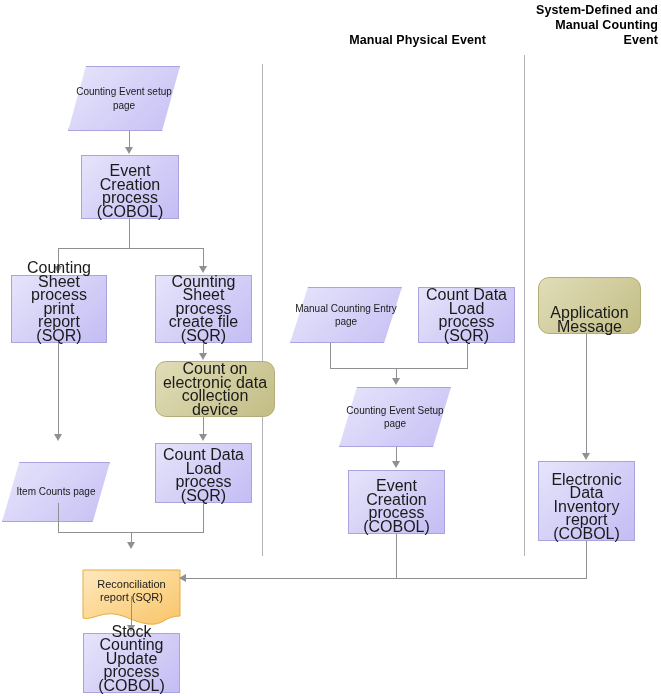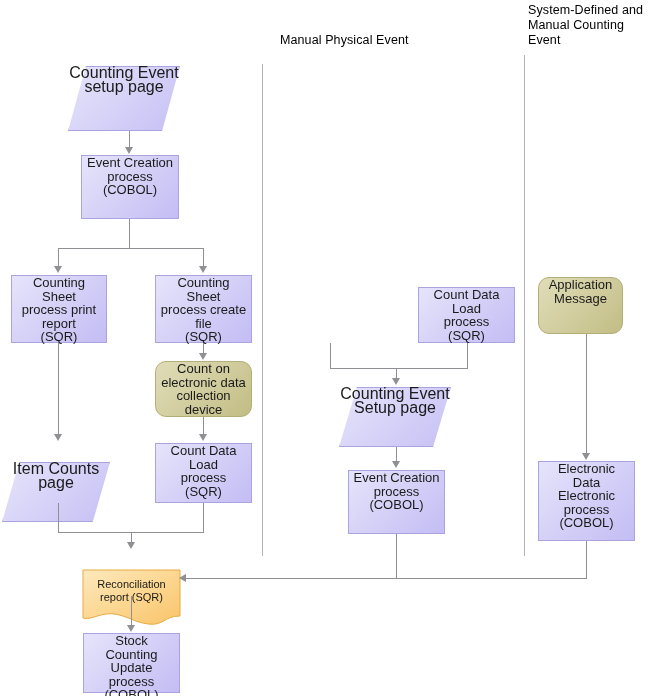--- a/index.html
+++ b/index.html
@@ -11,38 +11,38 @@
   #canvas {
     position: relative;
     width: 661px;
     height: 696px;
     background: #ffffff;
     overflow: hidden;
   }
   .col-title {
     position: absolute;
     font-size: 12.5px;
-    font-weight: normal;
+    font-weight: bold;
     color: #000000;
-    text-align: left;
+    text-align: right;
     line-height: 15px;
     letter-spacing: 0.1px;
   }
   .divider {
     position: absolute;
     width: 1px;
     background: #b4b4b8;
   }
   .node {
     position: absolute;
     display: flex;
-    align-items: flex-start;
+    align-items: flex-end;
     justify-content: center;
     text-align: center;
-    font-size: 13px;
+    font-size: 16px;
     line-height: 13.5px;
     color: #1a1a1a;
   }
   .node span { display: block; padding: 0 4px; }
 
   
   .proc {
     background: linear-gradient(135deg, #e6e4fb 0%, #d6d2f7 45%, #c3bdf4 100%);
     border: 1px solid #a9a3e0;
   }
@@ -56,22 +56,22 @@
   .para {
     background: linear-gradient(135deg, #e6e4fb 0%, #d8d4f8 45%, #c6c0f4 100%);
     border: 1px solid #a9a3e0;
     -webkit-clip-path: polygon(16% 0, 100% 0, 84% 100%, 0 100%);
     clip-path: polygon(16% 0, 100% 0, 84% 100%, 0 100%);
   }
   .para-wrap { position: absolute; }
   .para-wrap .para { position: absolute; inset: 0; }
   .para-wrap .ptext {
     position: absolute; inset: 0;
-    display: flex; align-items: flex-start; justify-content: center;
-    text-align: center; font-size: 16px; line-height: 13.5px; color: #1a1a1a;
+    display: flex; align-items: center; justify-content: center;
+    text-align: center; font-size: 10px; line-height: 13.5px; color: #1a1a1a;
   }
 
   
   .doc-wrap { position: absolute; margin-top: 19px; }
   .doc-wrap svg { position: absolute; left: 0; top: 0; }
   .doc-wrap .dtext {
     position: absolute; left: 0; right: 0; top: 0;
     height: 44px;
     display: flex; align-items: center; justify-content: center;
     text-align: center; font-size: 11px; line-height: 13.5px; color: #1a1a1a;
@@ -160,21 +160,21 @@
       <span>(SQR)</span>
     </div>
   </div>
 
   <div class="line-v" style="left:58px; top:343px; height:92px;"></div>
   <div class="arrow-d" style="left:54px; top:434px;"></div>
 
   <div class="line-v" style="left:203px; top:343px; height:11px;"></div>
   <div class="arrow-d" style="left:199px; top:353px;"></div>
 
-  <div class="node olive" style="left:155px; top:361px; width:97px; height:56px;">
+  <div class="node olive" style="left:155px; top:361px; width:120px; height:56px;">
     <div>
       <span>Count on</span>
       <span>electronic data</span>
       <span>collection device</span>
     </div>
   </div>
 
   <div class="line-v" style="left:203px; top:417px; height:18px;"></div>
   <div class="arrow-d" style="left:199px; top:434px;"></div>
 
@@ -227,20 +227,30 @@
   <div class="arrow-d" style="left:127px; top:625px;"></div>
 
   <div class="node proc" style="left:83px; top:633px; width:97px; height:60px;">
     <div>
       <span>Stock Counting</span>
       <span>Update process</span>
       <span>(COBOL)</span>
     </div>
   </div>
 
+  <div class="para-wrap" style="left:290px; top:287px; width:112px; height:56px;">
+    <div class="para"></div>
+    <div class="ptext">
+      <div>
+        <span>Manual</span>
+        <span>Counting</span>
+        <span>Entry page</span>
+      </div>
+    </div>
+  </div>
 
   <div class="node proc" style="left:418px; top:287px; width:97px; height:56px;">
     <div>
       <span>Count Data Load</span>
       <span>process</span>
       <span>(SQR)</span>
     </div>
   </div>
 
   <div class="line-v" style="left:330px; top:343px; height:25px;"></div>
@@ -267,34 +277,34 @@
   <div class="node proc" style="left:348px; top:470px; width:97px; height:64px;">
     <div>
       <span>Event Creation</span>
       <span>process</span>
       <span>(COBOL)</span>
     </div>
   </div>
 
   <div class="line-v" style="left:396px; top:534px; height:44px;"></div>
 
-  <div class="node olive" style="left:538px; top:277px; width:85px; height:57px;">
+  <div class="node olive" style="left:538px; top:277px; width:103px; height:57px;">
     <div>
       <span>Application</span>
       <span>Message</span>
     </div>
   </div>
 
   <div class="line-v" style="left:586px; top:334px; height:120px;"></div>
   <div class="arrow-d" style="left:582px; top:453px;"></div>
 
   <div class="node proc" style="left:538px; top:461px; width:97px; height:80px;">
     <div>
       <span>Electronic Data</span>
-      <span>Electronic process</span>
+      <span>Inventory report</span>
       <span>(COBOL)</span>
     </div>
   </div>
 
   <div class="line-v" style="left:586px; top:541px; height:37px;"></div>
 
   <div class="line-h" style="left:185px; top:578px; width:402px;"></div>
   <div class="arrow-l" style="left:179px; top:574px;"></div>
 
 </div>

